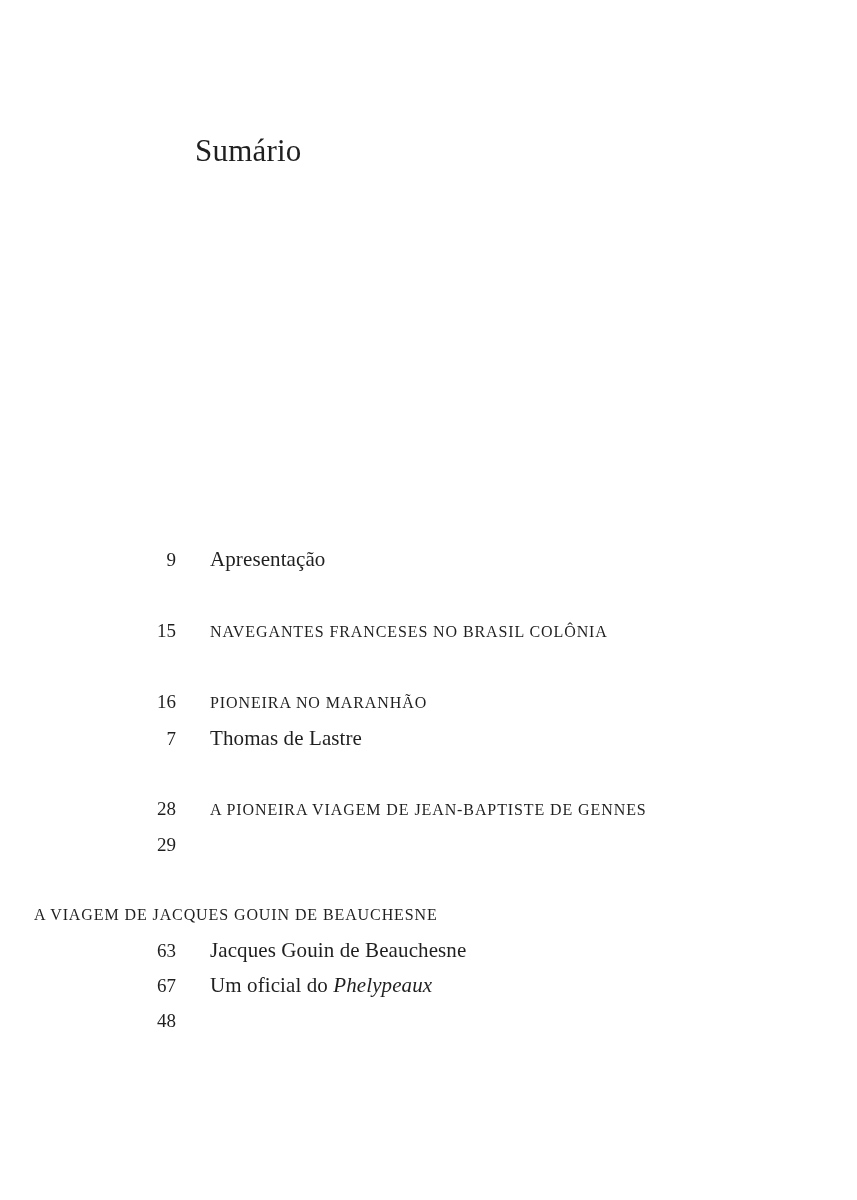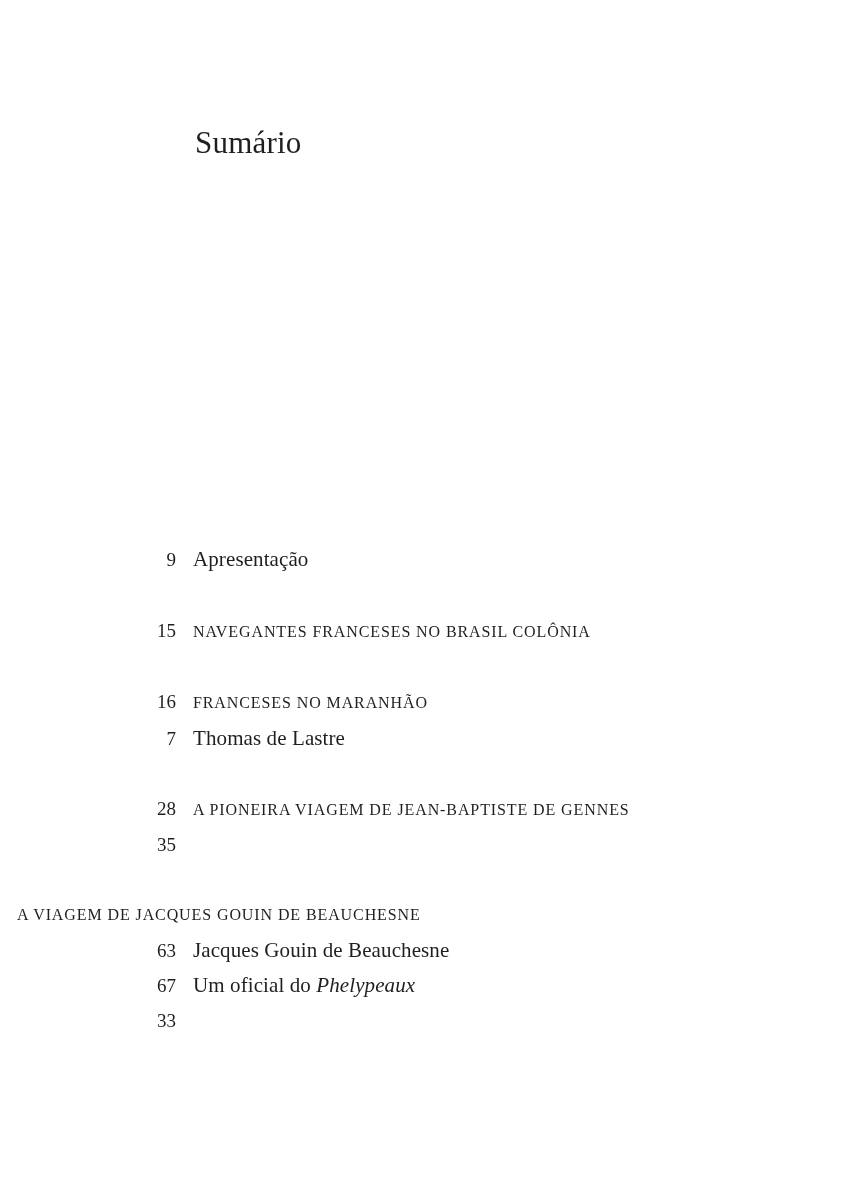--- a/index.html
+++ b/index.html
@@ -14,21 +14,21 @@
     height: 1200px;
     background: var(--bg);
     color: var(--text);
     font-family: "Liberation Serif", "DejaVu Serif", serif;
     overflow: hidden;
     margin: 0 auto;
   }
   .doc-title {
     position: absolute;
     left: 195px;
-    top: 124px;
+    top: 132px;
     font-size: 31px;
     font-weight: normal;
     letter-spacing: 0.2px;
     line-height: 1.2;
   }
   .toc {
     position: absolute;
     top: 542px;
     left: 0;
     right: 0;
@@ -39,21 +39,21 @@
     align-items: baseline;
     line-height: 34.5px;
   }
   .toc-num {
     width: 176px;
     text-align: right;
     font-size: 19px;
     flex: 0 0 176px;
   }
   .toc-label {
-    margin-left: 17px;
+    margin-left: 34px;
     font-size: 21px;
     letter-spacing: 0.1px;
   }
   .toc-row.caps .toc-label {
     font-size: 16px;
     letter-spacing: 0.9px;
     text-align: center;
   }
   .toc-label em { font-style: italic; }
 </style>
@@ -76,49 +76,49 @@
     <div class="toc-group">
       <div class="toc-row caps">
         <span class="toc-num">15</span>
         <span class="toc-label"><span>NAVEGANTES FRANCESES NO BRASIL COLÔNIA</span><em></em></span>
       </div>
     </div>
 
     <div class="toc-group">
       <div class="toc-row caps">
         <span class="toc-num">16</span>
-        <span class="toc-label"><span>FRANCESES NO MARANHÃO</span><em></em></span>
+        <span class="toc-label"><span>PIONEIRA NO MARANHÃO</span><em></em></span>
       </div>
       <div class="toc-row">
         <span class="toc-num">7</span>
         <span class="toc-label"><span>Thomas de Lastre</span><em></em></span>
       </div>
     </div>
 
     <div class="toc-group">
       <div class="toc-row caps">
         <span class="toc-num">28</span>
         <span class="toc-label"><span>A PIONEIRA VIAGEM DE JEAN-BAPTISTE DE GENNES</span><em></em></span>
       </div>
       <div class="toc-row">
-        <span class="toc-num">35</span>
+        <span class="toc-num">29</span>
       </div>
     </div>
 
     <div class="toc-group">
       <div class="toc-row caps">
         <span class="toc-label"><span>A VIAGEM DE JACQUES GOUIN DE BEAUCHESNE</span><em></em></span>
       </div>
       <div class="toc-row">
         <span class="toc-num">63</span>
         <span class="toc-label"><span>Jacques Gouin de Beauchesne</span><em></em></span>
       </div>
       <div class="toc-row">
         <span class="toc-num">67</span>
         <span class="toc-label"><span>Um oficial do </span><em>Phelypeaux</em></span>
       </div>
       <div class="toc-row">
-        <span class="toc-num">33</span>
+        <span class="toc-num">48</span>
       </div>
     </div>
 
   </div>
 </div>
 
 </body></html>

